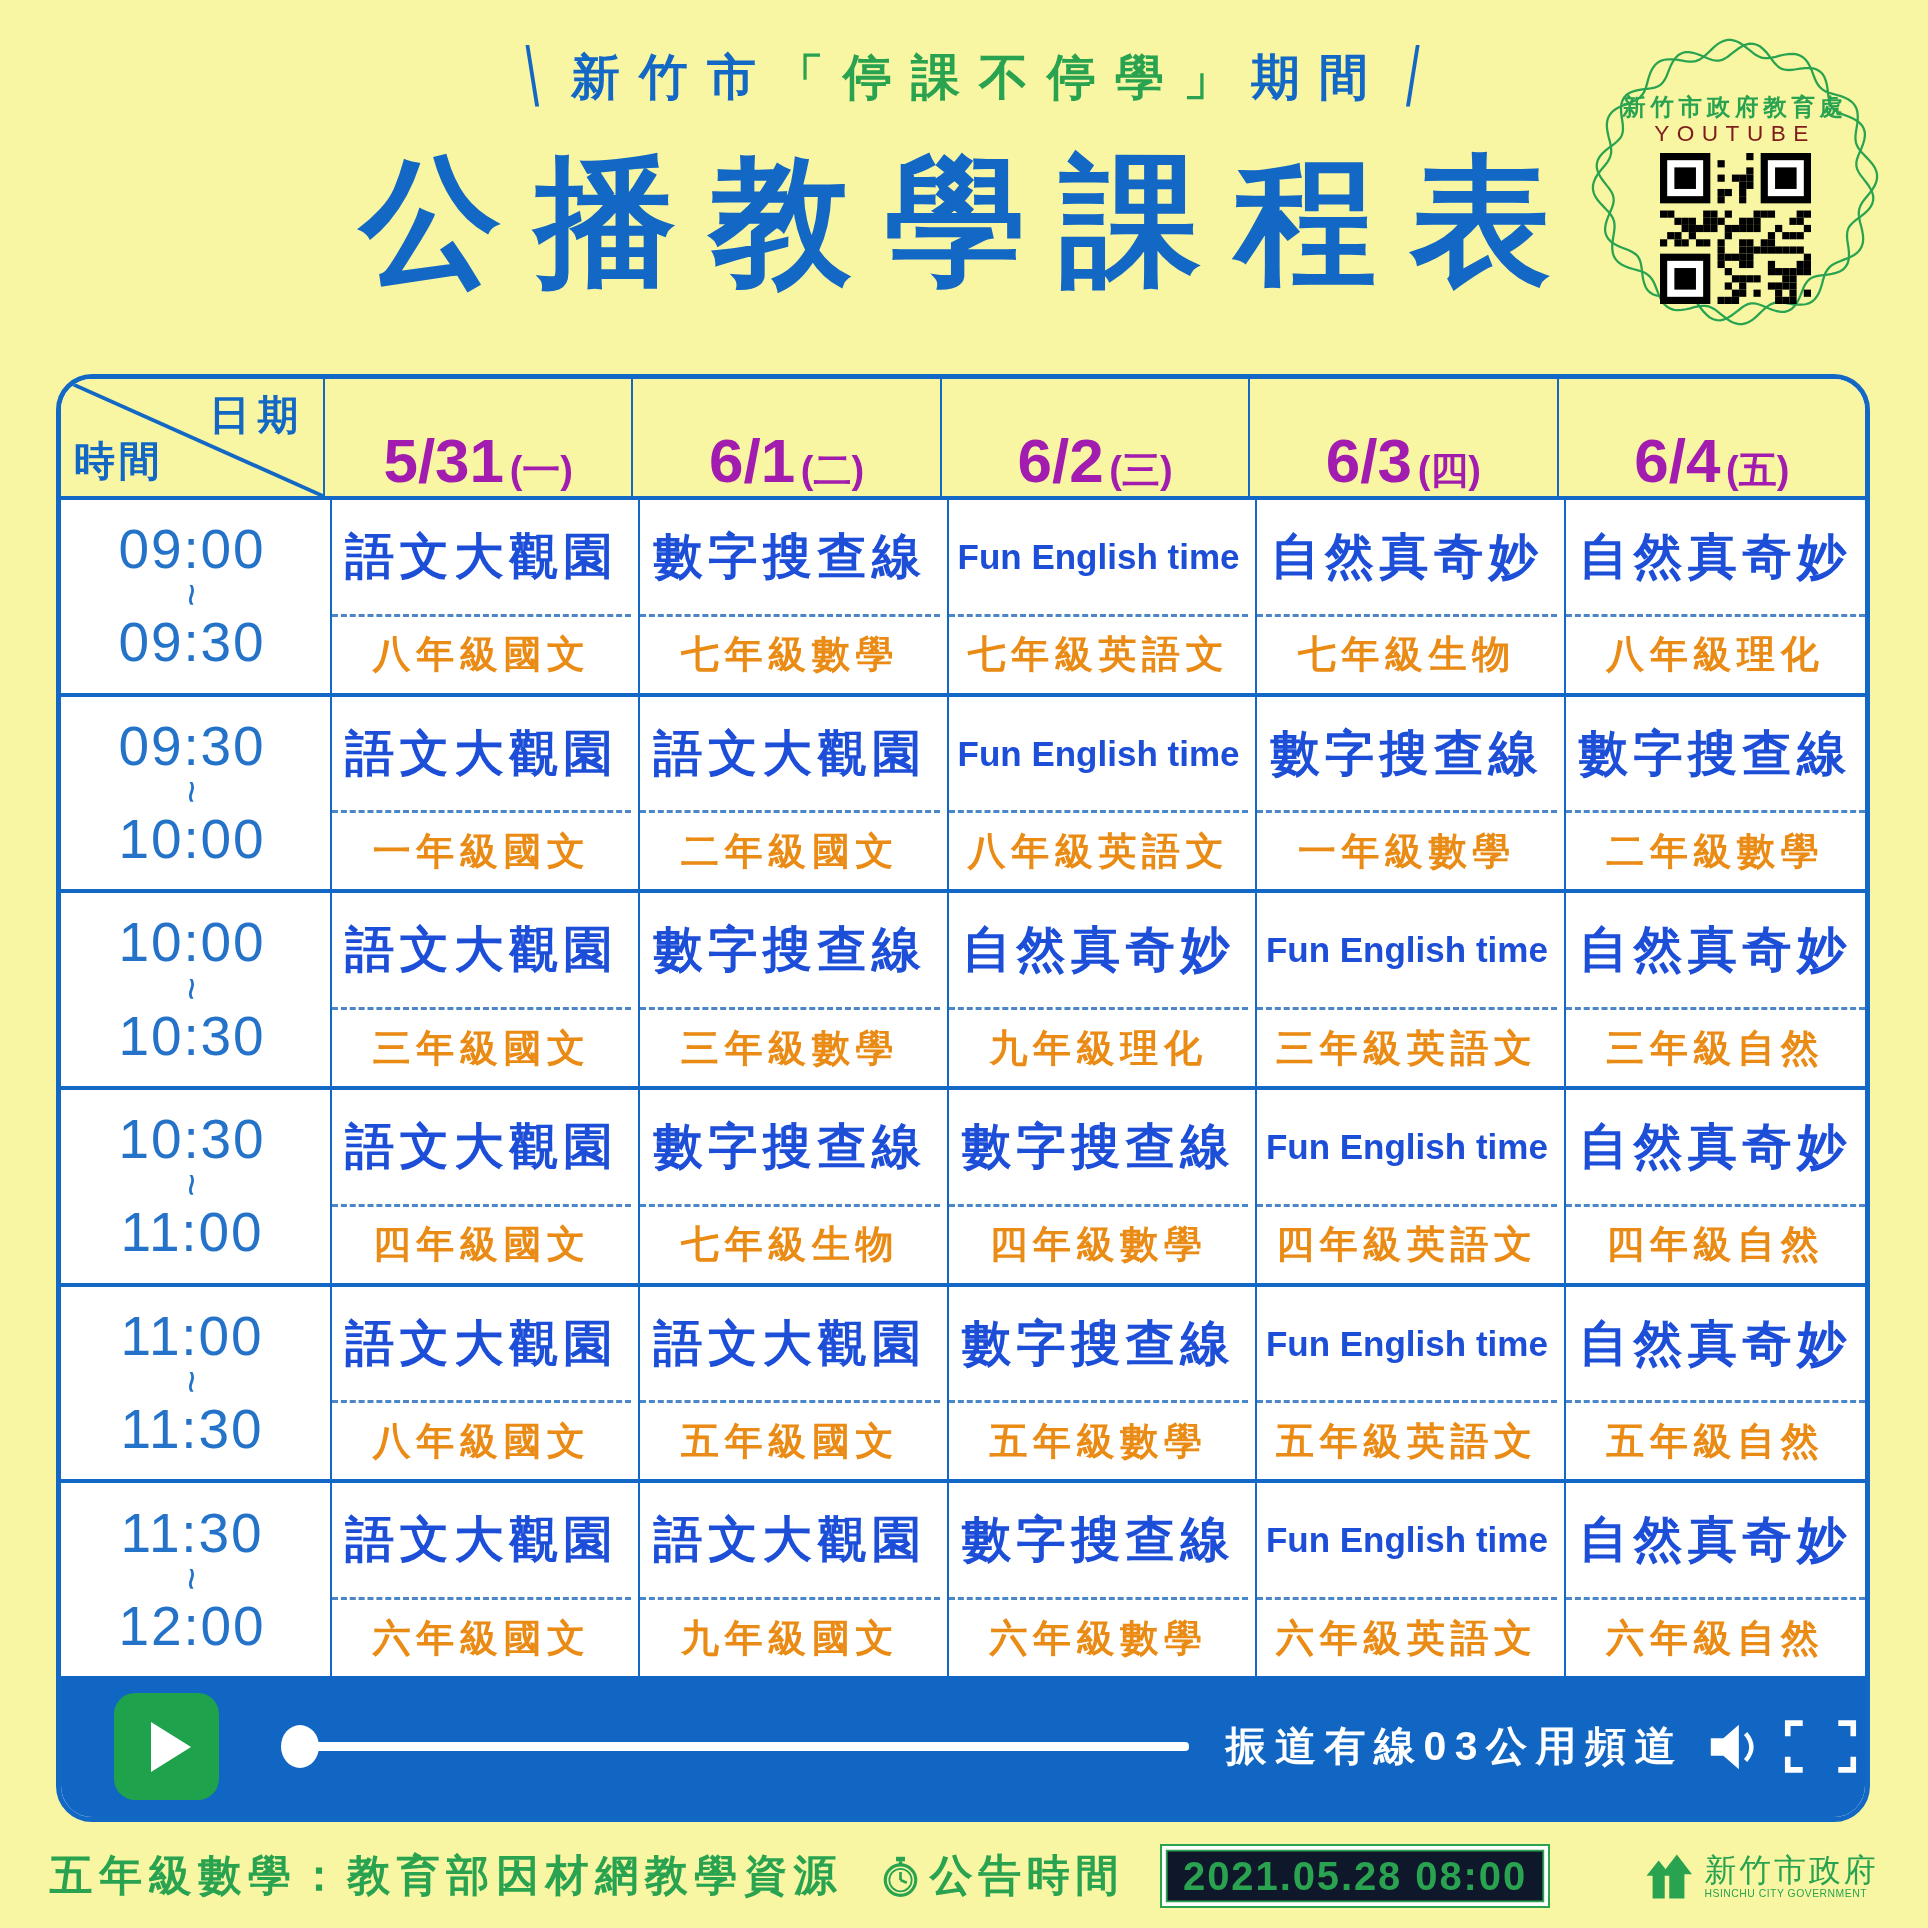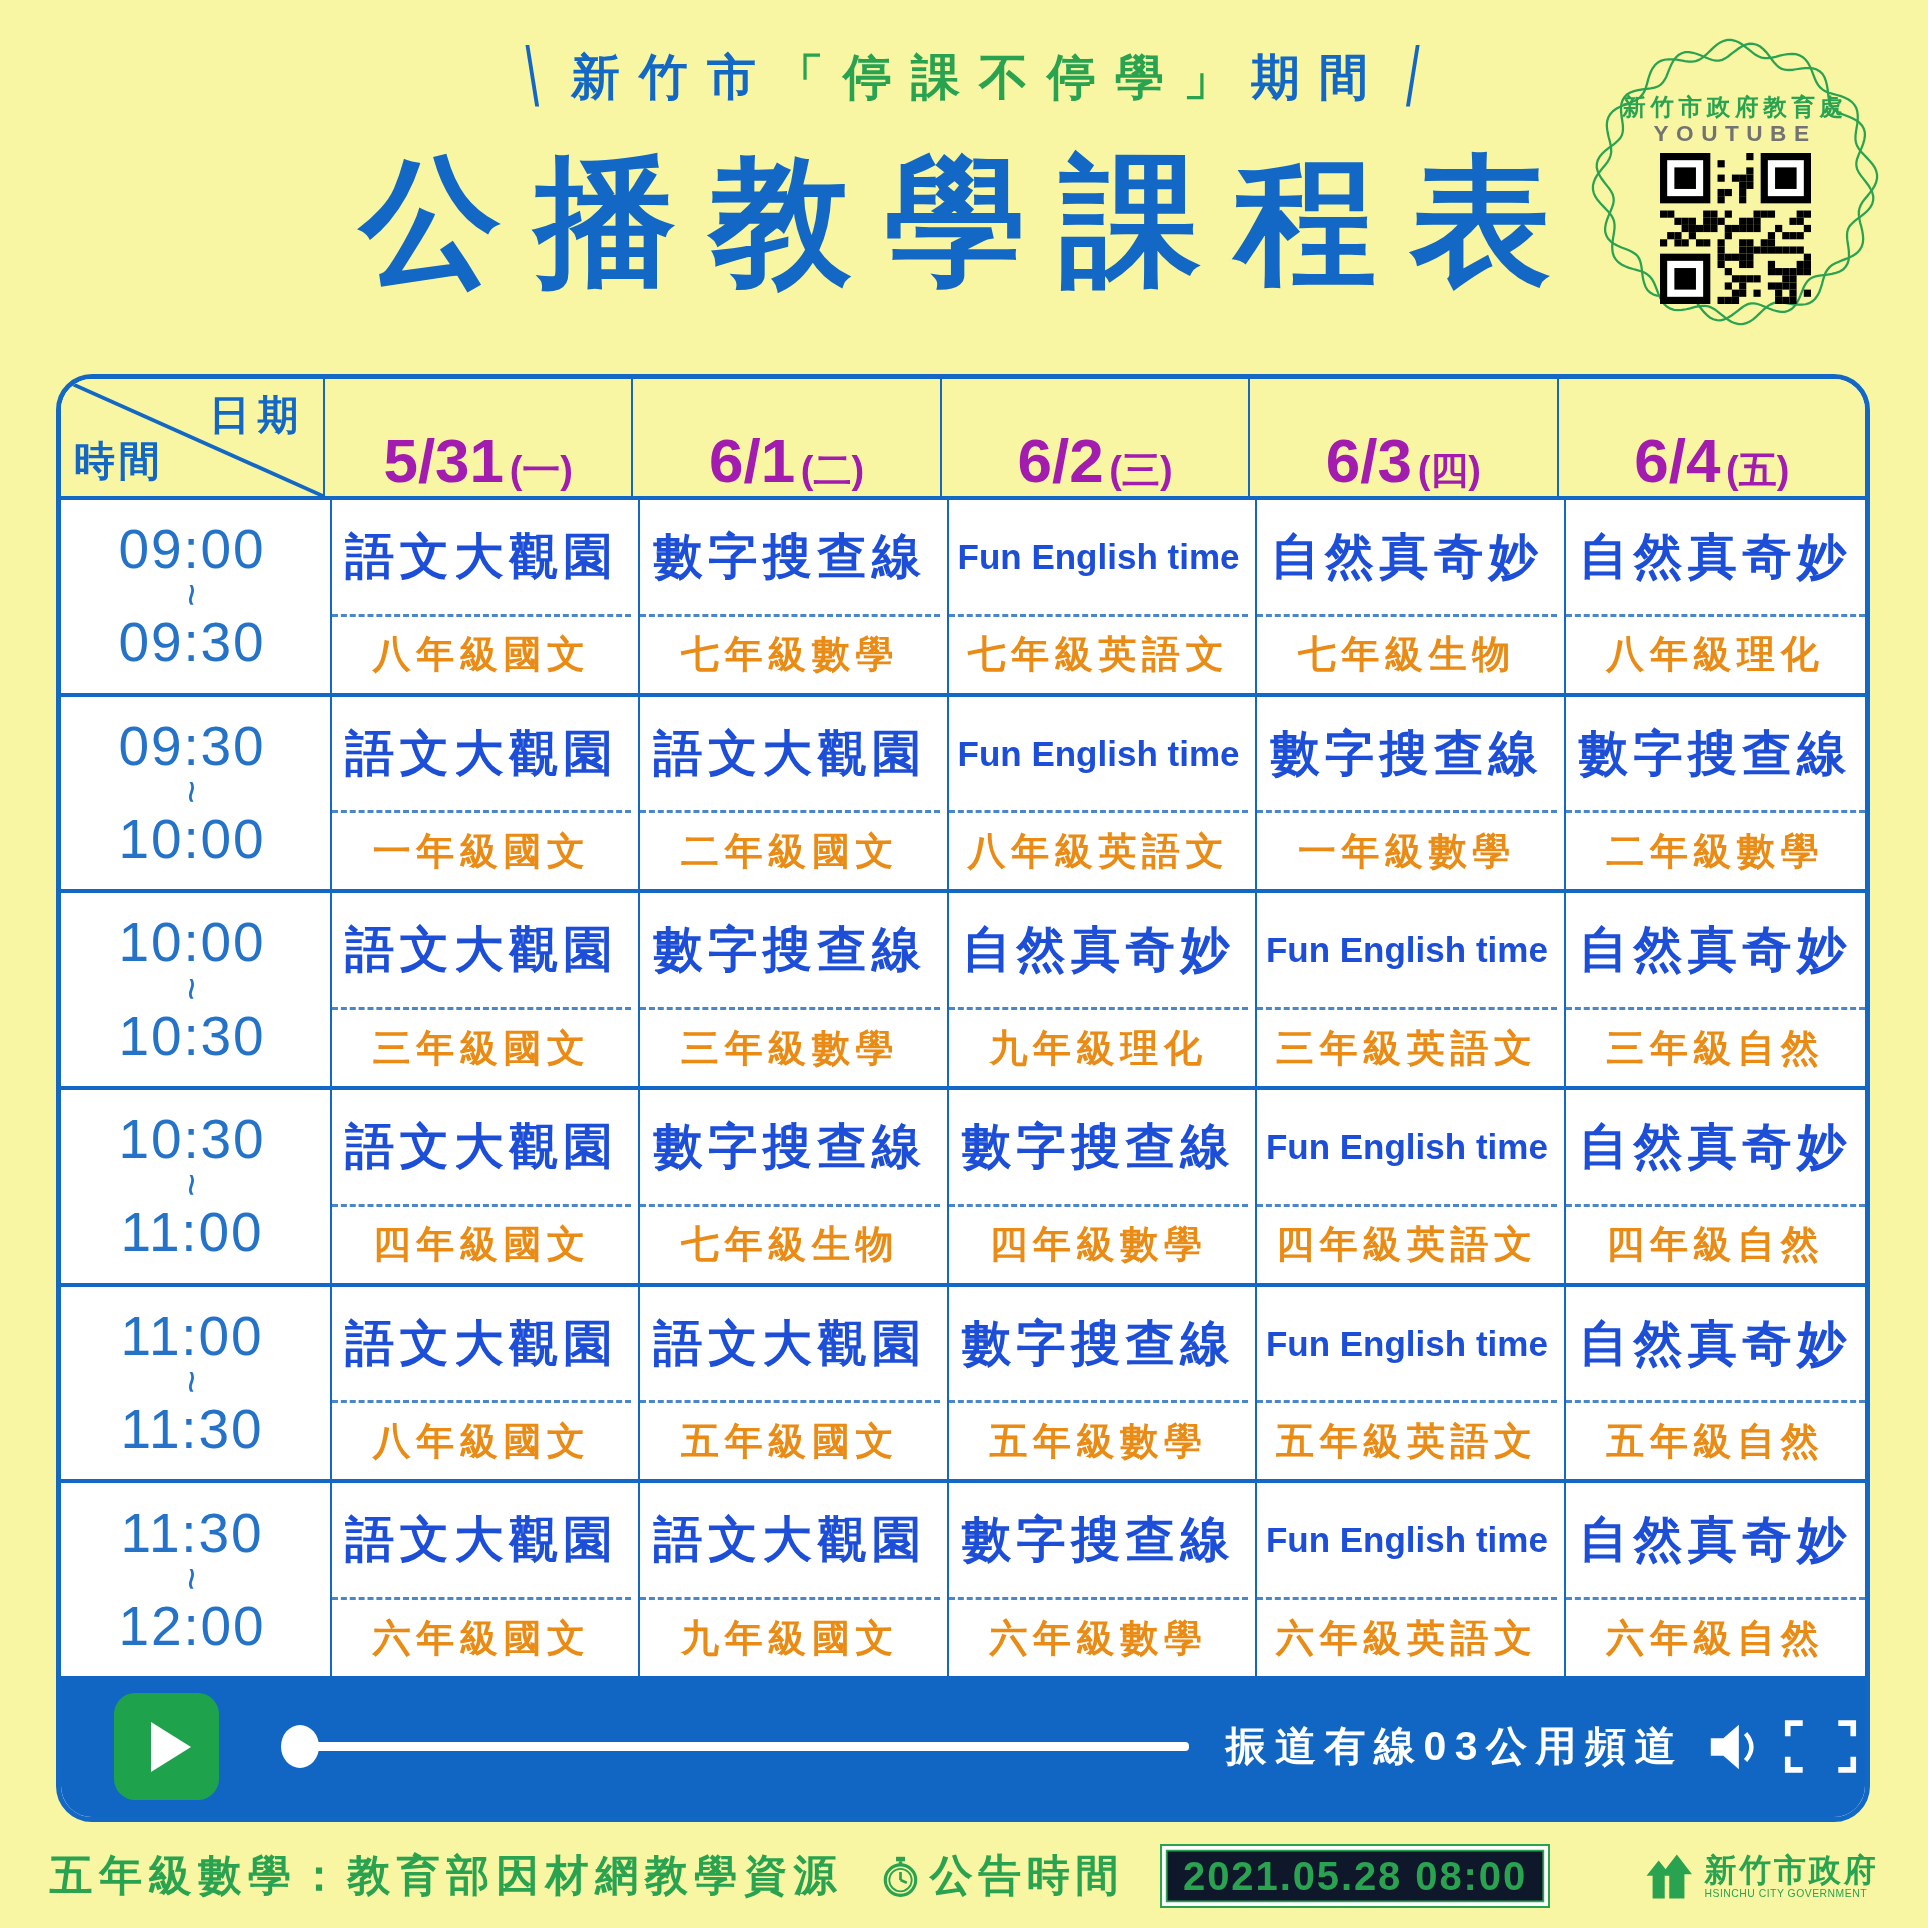--- a/index.html
+++ b/index.html
@@ -13,21 +13,21 @@
   .tagline{font-size:49px;font-weight:bold;letter-spacing:19px;color:#1268c4;}
   .tagline .tl-green{color:#2aa351;}
   .tagline .slash{display:inline-block;transform:scaleY(1.7);font-weight:normal;color:#1268c4;letter-spacing:0;}
   .tagline .slash.left{margin-right:32px;}
   .tagline .slash.right{margin-left:19px;}
   .title{margin-top:17px;font-size:141px;font-weight:900;letter-spacing:34px;color:#1268c4;white-space:nowrap;}
   
   .qr-badge{position:absolute;left:1589px;top:36px;width:292px;height:292px;}
   .qr-badge svg.ring{position:absolute;inset:0;}
   .qr-line1{position:absolute;top:55px;width:100%;text-align:center;color:#2aa351;font-weight:bold;font-size:23.5px;letter-spacing:4.7px;}
-  .qr-line2{position:absolute;top:85px;width:100%;text-align:center;color:#737373;font-weight:bold;font-size:22.6px;letter-spacing:7.5px;}
+  .qr-line2{position:absolute;top:85px;width:100%;text-align:center;color:#7f1d1d;font-weight:normal;font-size:22.6px;letter-spacing:7.5px;}
   .qr-code{position:absolute;left:71px;top:117px;width:151px;height:151px;}
   
   .board{
     position:absolute;left:56px;top:374px;width:1814px;height:1448px;
     box-sizing:border-box;border:5.6px solid #1268c4;border-radius:36px;
     background:#ffffff;display:flex;flex-direction:column;overflow:hidden;
   }
   .thead{height:117px;flex:0 0 117px;background:#f8f6a2;display:grid;
     grid-template-columns:262px repeat(5,1fr);border-bottom:4.7px solid #1268c4;}
   .corner-cell{position:relative;}
@@ -61,21 +61,21 @@
   .vol-icon{margin-left:21px;flex:0 0 auto;}
   .fs-icon{margin-left:21px;flex:0 0 auto;}
   
   .footer{position:absolute;top:1844px;left:0;width:1928px;display:flex;align-items:center;justify-content:center;gap:36px;}
   .source{color:#2aa351;font-size:43px;font-weight:bold;letter-spacing:6.6px;white-space:nowrap;}
   .announce{display:flex;align-items:center;gap:7.5px;color:#2aa351;font-size:43px;font-weight:bold;letter-spacing:5.6px;white-space:nowrap;}
   .time-box{background:#0f172a;color:#2aa351;font-size:40px;font-weight:900;letter-spacing:1.9px;
     padding:7.5px 21px;border:2.8px solid #2aa351;box-shadow:inset 0 0 0 3.8px #ffffff,inset 0 0 0 5.6px #2aa351;white-space:nowrap;}
   .gov{display:flex;align-items:center;gap:9.4px;margin-left:56px;}
   .gov-text{display:flex;flex-direction:column;line-height:1.1;}
-  .gov-zh{color:#2aa351;font-size:32px;font-weight:bold;letter-spacing:2.8px;white-space:nowrap;}
+  .gov-zh{color:#2aa351;font-size:32px;font-weight:normal;letter-spacing:2.8px;white-space:nowrap;}
   .gov-en{color:#2aa351;font-size:10.4px;letter-spacing:0.5px;white-space:nowrap;}
 </style>
 </head>
 <body>
 
 <div class="header-text">
   <div class="tagline">
     <span class="slash left">\</span><span class="tl-blue">新竹市</span><span class="tl-green">「停課不停學」</span><span class="tl-blue">期間</span><span class="slash right">/</span>
   </div>
   <div class="title">公播教學課程表</div>

